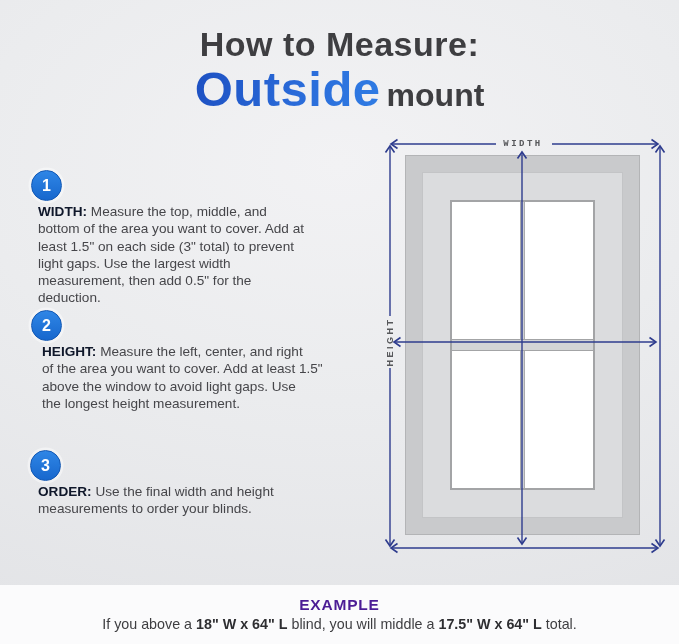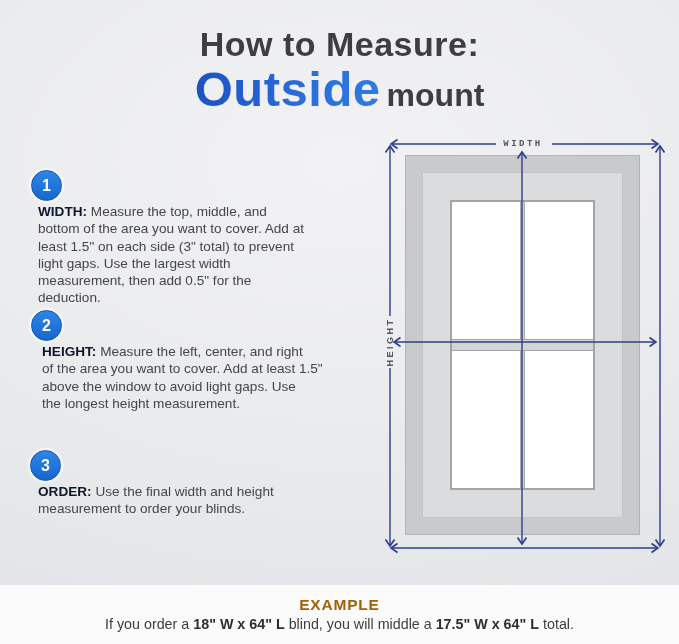--- a/index.html
+++ b/index.html
@@ -162,21 +162,21 @@
     left: 0; top: 585px;
     width: 679px; height: 59px;
     background: #fbfbfc;
     text-align: center;
   }
   .example-heading {
     margin-top: 11px;
     font-size: 15.5px;
     font-weight: 700;
     letter-spacing: 0.8px;
-    color: #a16207;
+    color: #4c1d95;
   }
   .example-line {
     margin-top: 2px;
     font-size: 14.3px;
     color: #3e3e41;
   }
   .example-line b { color: #2e2e31; font-weight: 700; }
 </style>
 </head>
 <body>
@@ -200,21 +200,21 @@
 deduction.</span></p>
 
   <div id="badge-2" class="step-badge">2</div>
   <p id="text-2" class="step-text"><span class="step-label">HEIGHT:</span><span> Measure the left, center, and right
 of the area you want to cover. Add at least 1.5"
 above the window to avoid light gaps. Use
 the longest height measurement.</span></p>
 
   <div id="badge-3" class="step-badge">3</div>
   <p id="text-3" class="step-text"><span class="step-label">ORDER:</span><span> Use the final width and height
-measurement to order your blinds.</span></p>
+measurements to order your blinds.</span></p>
 
   <div class="win-outer">
     <div class="win-inner">
       <div class="win-panes">
         <div class="win-mullion"></div>
         <div class="win-crossbar"></div>
       </div>
     </div>
   </div>
 
@@ -258,16 +258,16 @@
       <polyline points="271.5,207.5 278,212 271.5,216.5" stroke-width="1.6"></polyline>
     </g>
   </svg>
 
   <div id="width-label" class="measure-label">WIDTH</div>
   <div id="height-label" class="measure-label">HEIGHT</div>
 
   <div class="footer">
     <div class="example-heading">EXAMPLE</div>
     <div class="example-line">
-      <span>If you order a </span><b>18" W x 64" L</b><span> blind, you will middle a </span><b>17.5" W x 64" L</b><span> total.</span>
+      <span>If you above a </span><b>18" W x 64" L</b><span> blind, you will middle a </span><b>17.5" W x 64" L</b><span> total.</span>
     </div>
   </div>
 </div>
 
 </body></html>

